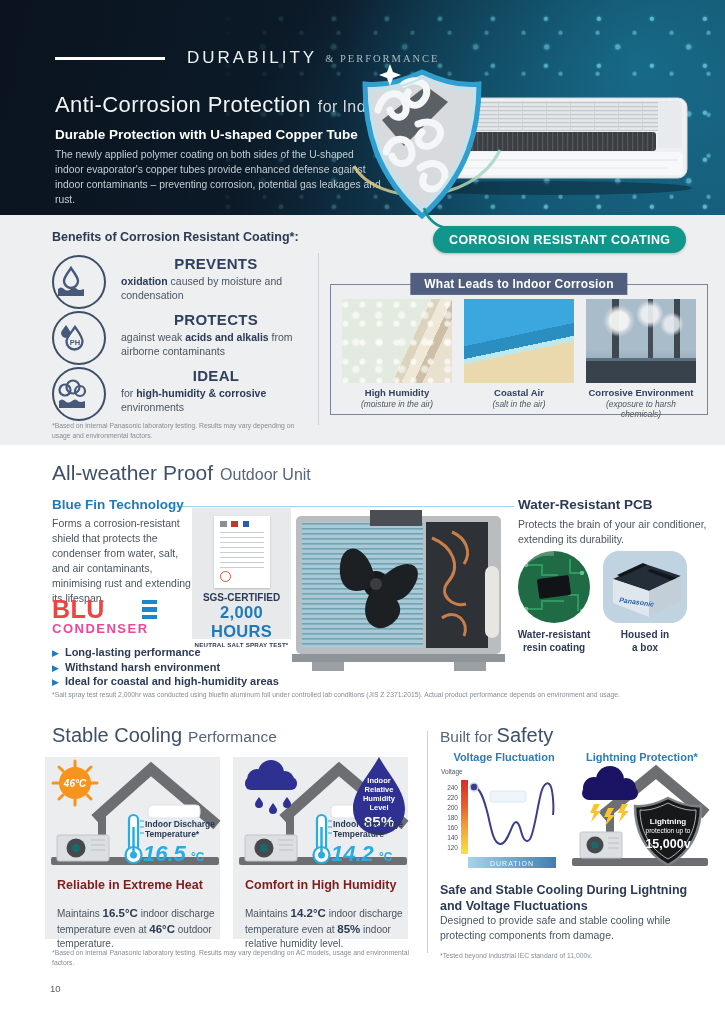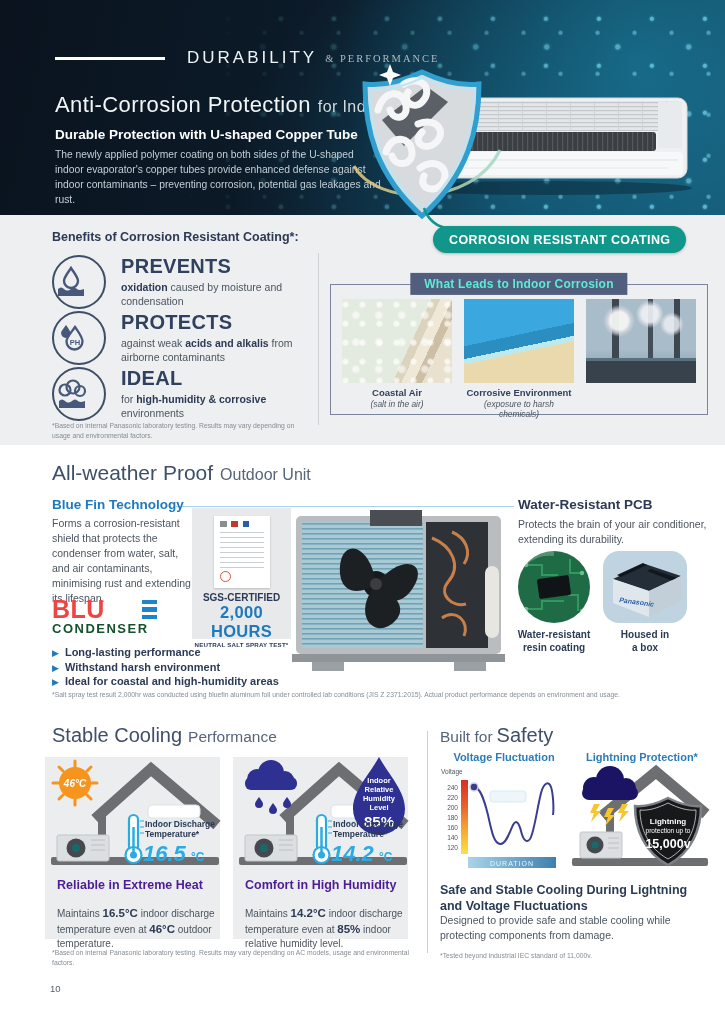--- a/index.html
+++ b/index.html
@@ -31,37 +31,37 @@
   .hero-body{position:absolute;left:55px;top:148px;width:330px;z-index:2;color:#c3ced5;
              font-size:10.3px;line-height:1.45;}
 
   
   .light{position:absolute;left:0;top:215px;width:725px;height:230px;background:#edeff0;}
   .benefits-heading{position:absolute;left:52px;top:230px;font-size:12.5px;font-weight:bold;color:#2c3a55;}
   .benefit{position:absolute;left:52px;display:flex;align-items:flex-start;}
   .benefit .circ{width:54px;height:54px;border-radius:50%;border:2px solid #3e4e66;
                  display:flex;align-items:center;justify-content:flex-start;flex:none;background:transparent;}
   .benefit .txt{margin-left:15px;width:190px;}
-  .benefit .txt h4{margin:0 0 2px 0;font-size:20px;color:#30405f;letter-spacing:.3px;}
+  .benefit .txt h4{margin:0 0 2px 0;font-size:15px;color:#30405f;letter-spacing:.3px;text-align:center;}
   .benefit .txt p{margin:0;font-size:10.5px;line-height:1.35;color:#4b5560;}
   .benefit .txt p b{color:#2c3a55;}
   .fn{color:#858d96;font-size:6.8px;line-height:1.4;}
   .benefits-fn{position:absolute;left:52px;top:421px;width:255px;}
   .vdiv1{position:absolute;left:318px;top:253px;width:1px;height:172px;background:#ced2d6;}
 
   .pill{position:absolute;left:433px;top:226px;height:27px;z-index:6;background:#11968b;
         border-radius:14px;display:flex;align-items:center;padding:0 16px;
         box-shadow:0 1px 3px rgba(0,0,0,.25);}
   .pill span{color:#fff;font-size:12.5px;font-weight:bold;letter-spacing:.4px;white-space:nowrap;}
   .connector{position:absolute;left:416px;top:204px;z-index:5;}
 
   .corr-box{position:absolute;left:330px;top:284px;width:378px;height:131px;
             border:1.5px solid #7b849c;background:#edeff0;}
   .corr-head{position:absolute;left:50%;top:0;transform:translate(-50%,-55%);
-             background:#525e7e;color:#5eead4;font-size:12px;font-weight:bold;
+             background:#525e7e;color:#ffffff;font-size:12px;font-weight:bold;
              padding:4px 14px;white-space:nowrap;letter-spacing:.2px;}
   .thumbs{position:absolute;left:11px;top:14px;display:flex;gap:12px;}
   .thumb{width:110px;height:84px;}
   .thumb.hum{background:
       radial-gradient(circle at 20% 30%, rgba(255,255,255,.7) 0 2px, transparent 4px),
       radial-gradient(circle at 60% 60%, rgba(255,255,255,.6) 0 2.5px, transparent 5px),
       linear-gradient(115deg,#e3eadf 0 60%, #dcd3bd 60% 66%, #efe8d6 66% 74%, #cdbfa6 74% 80%, #e9e0cd 80%);
       background-size:17px 19px,23px 27px,100% 100%;}
   .thumb.coast{background:linear-gradient(168deg,#3aa7de 0 44%,#2a8fc0 44% 56%,#bfe8ea 56% 61%,#e9d9ac 61% 100%);}
   .thumb.corr{background:
@@ -79,21 +79,21 @@
   
   .aw-heading{position:absolute;left:52px;top:461px;font-size:21px;color:#3e4f68;}
   .aw-heading .sub{font-size:16px;color:#566579;margin-left:7px;}
   .bf-title{position:absolute;left:52px;top:497px;font-size:13.5px;font-weight:bold;color:#1e79bd;}
   .bf-line{position:absolute;left:176px;top:506px;width:336px;height:1px;background:#a6d3ea;}
   .bf-body{position:absolute;left:52px;top:516px;width:140px;font-size:10.5px;line-height:1.42;color:#4b5560;}
   .bf-logo{position:absolute;left:52px;top:595px;color:#ef4444;font-weight:bold;font-size:25px;
            letter-spacing:.5px;display:flex;align-items:center;gap:36px;}
   .bf-logo .ebar{display:inline-flex;flex-direction:column;gap:3px;margin:0 3px 0 1px;}
   .bf-logo .ebar i{display:block;width:15px;height:4.5px;background:#1e86c8;}
-  .bf-cond{position:absolute;left:52px;top:621px;color:#14532d;font-weight:bold;font-size:13px;letter-spacing:1.5px;}
+  .bf-cond{position:absolute;left:52px;top:621px;color:#ec4899;font-weight:bold;font-size:13px;letter-spacing:1.5px;}
   .bullets{position:absolute;left:52px;top:646px;}
   .bullets .b-row{display:flex;align-items:baseline;margin-bottom:2.5px;}
   .bullets .arr{color:#1e79bd;font-size:9px;margin-right:6px;}
   .bullets .b-t{font-size:11px;font-weight:bold;color:#2c3a55;}
 
   .cert{position:absolute;left:192px;top:508px;width:99px;height:131px;background:#e7e9ea;padding-top:8px;}
   .cert-doc{position:relative;width:56px;height:72px;margin:0 auto;background:#fff;box-shadow:0 1px 2px rgba(0,0,0,.2);}
   .cert-doc .logo{position:absolute;top:5px;left:6px;right:6px;height:6px;
      background:linear-gradient(90deg,#8a8f94 0 16%,transparent 16% 26%,#c0392b 26% 42%,transparent 42% 52%,#2a5fa8 52% 66%,transparent 66%);}
   .cert-doc::before{content:"";position:absolute;left:6px;right:6px;top:16px;bottom:18px;
@@ -108,21 +108,21 @@
   .pcb-dash{position:absolute;left:504px;top:506px;width:10px;height:1px;background:#a6d3ea;}
   .pcb-body{position:absolute;left:518px;top:517px;width:192px;font-size:10.5px;line-height:1.4;color:#4b5560;}
   .pcb-imgs{position:absolute;left:518px;top:551px;display:flex;gap:13px;align-items:flex-start;}
   .pcb-cap{position:absolute;top:629px;text-align:center;font-size:10px;font-weight:bold;color:#2c3a55;line-height:1.25;}
   .salt-fn{position:absolute;left:52px;top:690px;width:630px;}
 
   
   .cool-heading{position:absolute;left:52px;top:724px;font-size:20px;color:#3e4f68;}
   .cool-heading .sub{font-size:15.5px;color:#566579;margin-left:6px;}
   .panel{position:absolute;top:757px;width:175px;height:182px;background:#ebedee;}
-  .panel .p-title{position:absolute;left:12px;top:121px;font-size:12.5px;font-weight:bold;color:#4c1d95;}
+  .panel .p-title{position:absolute;left:12px;top:121px;font-size:12.5px;font-weight:bold;color:#7f1d1d;}
   .panel .p-desc{position:absolute;left:12px;top:139px;width:158px;font-size:10px;line-height:1.35;color:#4b5560;}
   .panel .p-desc b{color:#2c3a55;font-size:11.5px;}
   .cool-fn{position:absolute;left:52px;top:948px;width:372px;}
   .vdiv2{position:absolute;left:427px;top:731px;width:1px;height:222px;background:#ccd0d4;}
 
   .safe-heading{position:absolute;left:440px;top:724px;font-size:15.5px;color:#566579;}
   .safe-heading .big{font-size:20px;color:#3e4f68;margin-left:4px;}
   .volt-label{position:absolute;left:444px;top:751px;width:120px;text-align:center;
               font-size:11px;font-weight:bold;color:#2c7cb8;}
   .light-label{position:absolute;left:574px;top:751px;width:136px;text-align:center;
@@ -260,20 +260,24 @@
   </div>
 
   <div class="corr-box">
     <div class="corr-head">What Leads to Indoor Corrosion</div>
     <div class="thumbs">
       <div class="thumb hum"></div>
       <div class="thumb coast"></div>
       <div class="thumb corr"></div>
     </div>
     <div class="caps">
+      <div class="cap">
+        <div class="t">High Humidity</div>
+        <div class="i">(moisture in the air)</div>
+      </div>
       <div class="cap">
         <div class="t">Coastal Air</div>
         <div class="i">(salt in the air)</div>
       </div>
       <div class="cap">
         <div class="t">Corrosive Environment</div>
         <div class="i">(exposure to harsh chemicals)</div>
       </div>
     </div>
   </div>

